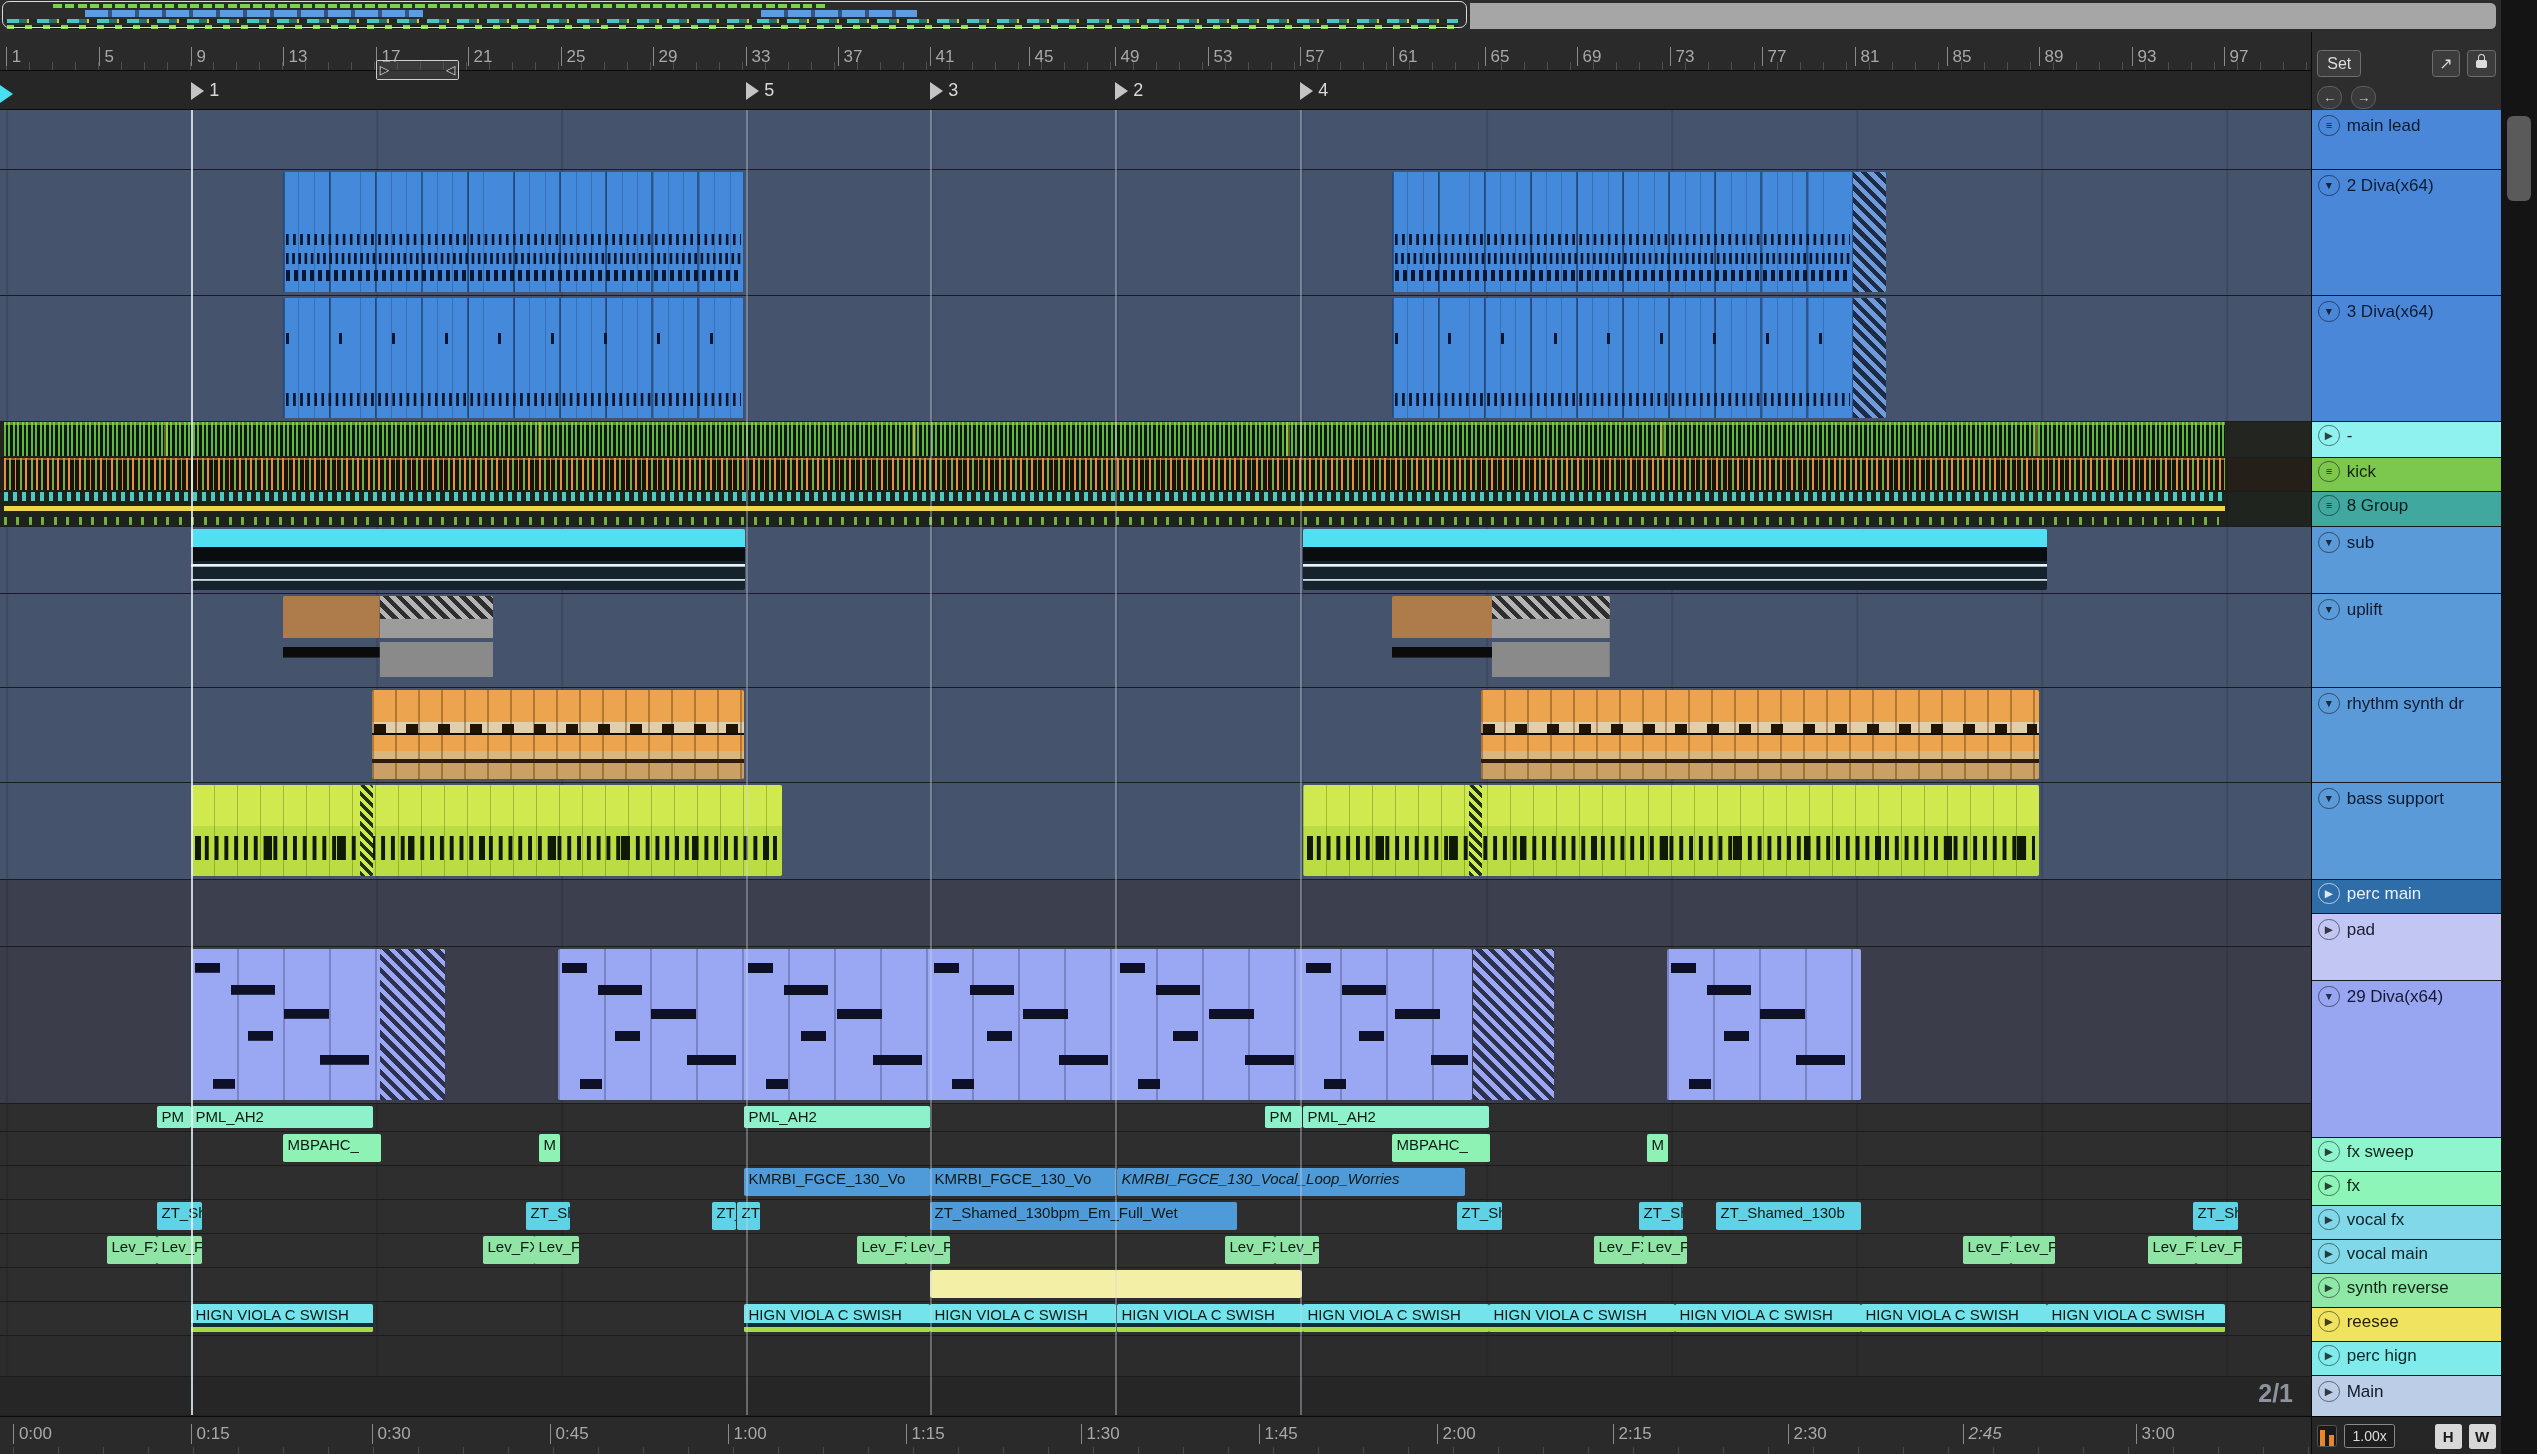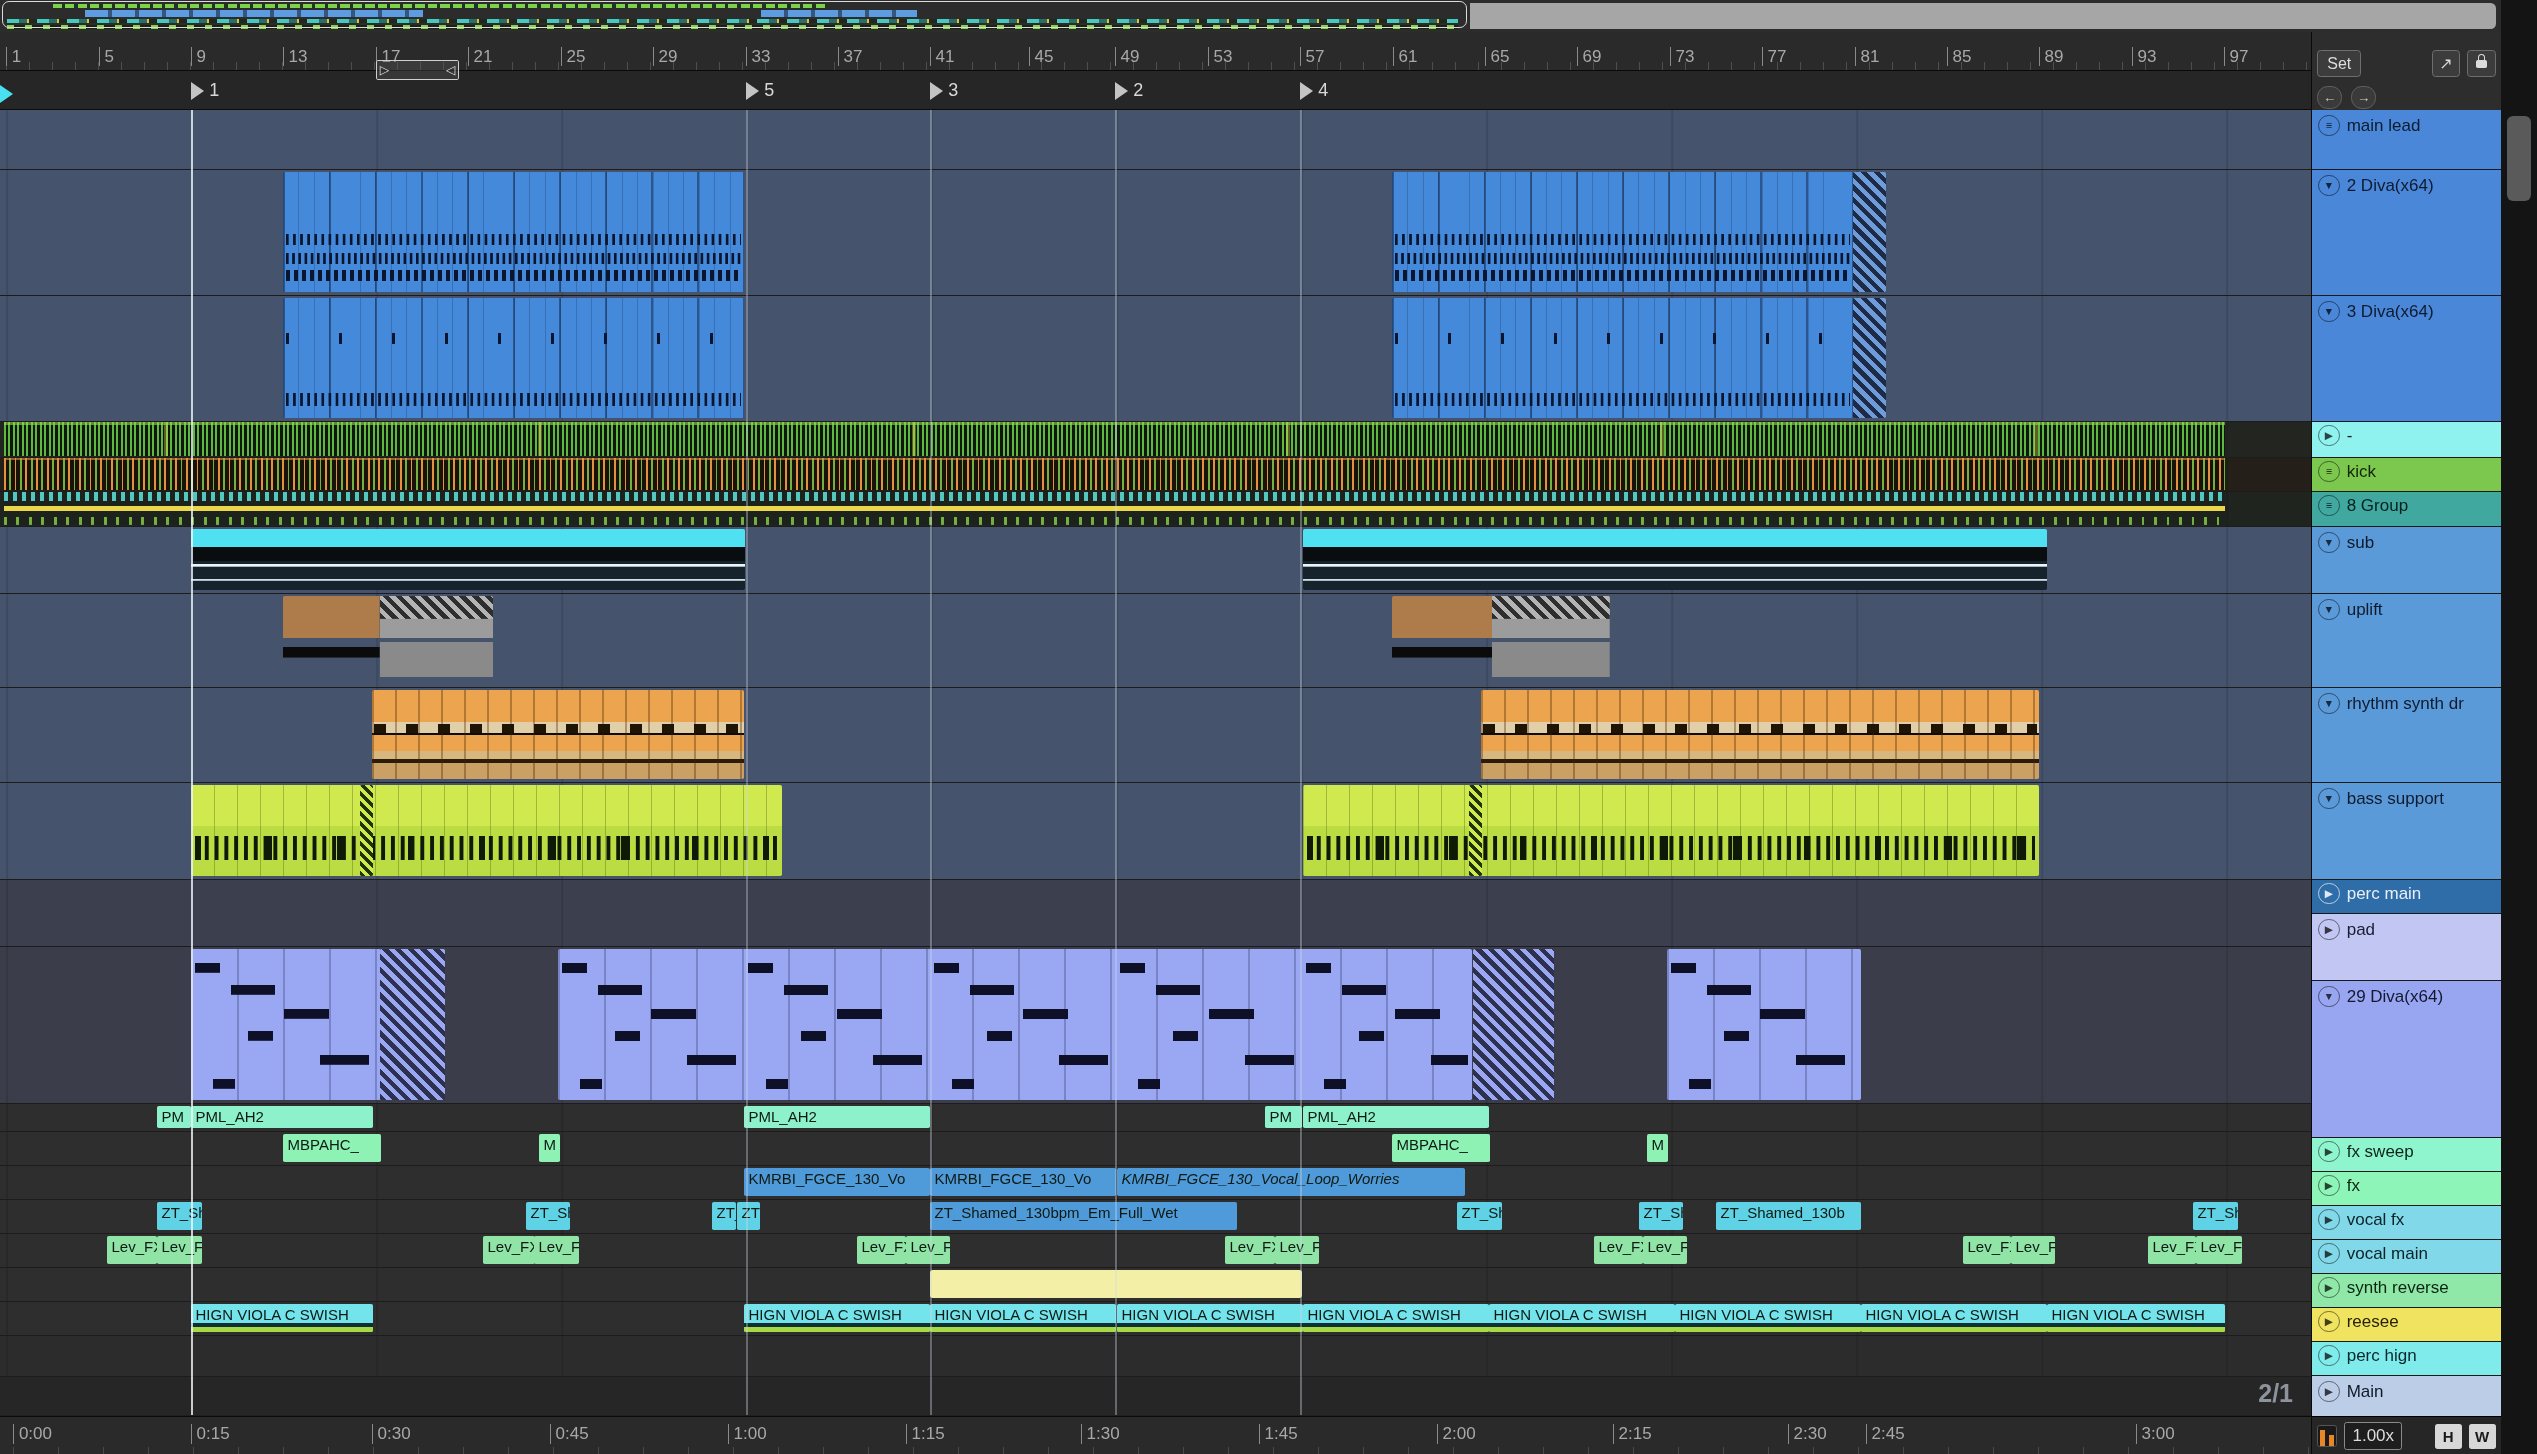--- a/index.html
+++ b/index.html
@@ -156,21 +156,21 @@
   #heads{position:absolute;left:0;top:78px;width:100%;}
   .thead{position:relative;box-sizing:border-box;border-bottom:1.8px solid #191919;padding:4.5px 6.2px;display:flex;align-items:flex-start;gap:7.1px;}
   .thead.compact{padding:2.7px 6.2px;}
   .ticon{flex:0 0 auto;width:21.4px;height:21.4px;border:1.8px solid rgba(0,0,0,.5);border-radius:50%;display:flex;align-items:center;justify-content:center;font-size:10.7px;color:rgba(0,0,0,.72);box-sizing:border-box;}
   .thead.lightfg .ticon{border-color:rgba(255,255,255,.65);color:rgba(255,255,255,.85);}
   .tname{font-size:17px;font-weight:500;line-height:21.4px;white-space:nowrap;overflow:hidden;}
   #panel-bottom{position:absolute;left:0;bottom:0;width:100%;height:39px;background:#262626;border-top:0.9px solid #000;display:flex;align-items:center;gap:7.1px;padding:0 5.3px;box-sizing:border-box;}
   .meter-ic{width:18px;height:19.6px;background:
     linear-gradient(#e8872a,#e8872a) 1.8px 100%/5.3px 80% no-repeat,
     linear-gradient(#e8872a,#e8872a) 10.7px 100%/5.3px 55% no-repeat,#1a1a1a;border:0.9px solid #555;border-radius:2.7px;}
-  .speedbox{background:#1e1e1e;border:0.9px solid #8a8a8a;border-radius:2.7px;color:#dcdcdc;font-size:17px;padding:2.7px 7.1px;}
+  .speedbox{background:#1e1e1e;border:0.9px solid #8a8a8a;border-radius:2.7px;color:#dcdcdc;font-size:14px;padding:2.7px 7.1px;}
   .hwbtn{margin-left:auto;background:#d8d8d8;color:#1a1a1a;font-size:15px;font-weight:bold;border-radius:2.7px;width:27px;height:25px;display:flex;align-items:center;justify-content:center;}
   .hwbtn + .hwbtn{margin-left:0;}
 
   
   #scrollcol{position:absolute;left:2501px;top:0;width:37px;height:1455px;background:#141414;}
   .thumb{position:absolute;left:6.2px;top:116px;width:24px;height:85px;background:#5a5a5a;border-radius:6.2px;}
 </style>
 </head>
 <body>
 
@@ -454,21 +454,21 @@
       <span class="tlabel" style="left: 191px;">0:15</span>
       <span class="tlabel" style="left: 372px;">0:30</span>
       <span class="tlabel" style="left: 550px;">0:45</span>
       <span class="tlabel" style="left: 728px;">1:00</span>
       <span class="tlabel" style="left: 906px;">1:15</span>
       <span class="tlabel" style="left: 1081px;">1:30</span>
       <span class="tlabel" style="left: 1259px;">1:45</span>
       <span class="tlabel" style="left: 1437px;">2:00</span>
       <span class="tlabel" style="left: 1613px;">2:15</span>
       <span class="tlabel" style="left: 1788px;">2:30</span>
-      <span class="tlabel" style="left: 1866px;">2:45</span>
+      <span class="tlabel" style="left: 1963px; font-style: italic;">2:45</span>
       <span class="tlabel" style="left: 2136px;">3:00</span>
     </div>
 
   <div id="panel">
     <div id="panel-controls">
       <div class="pc-row1">
         <div class="btn">Set</div>
         <div class="btn sq">
             <span>↗</span>
           </div>

